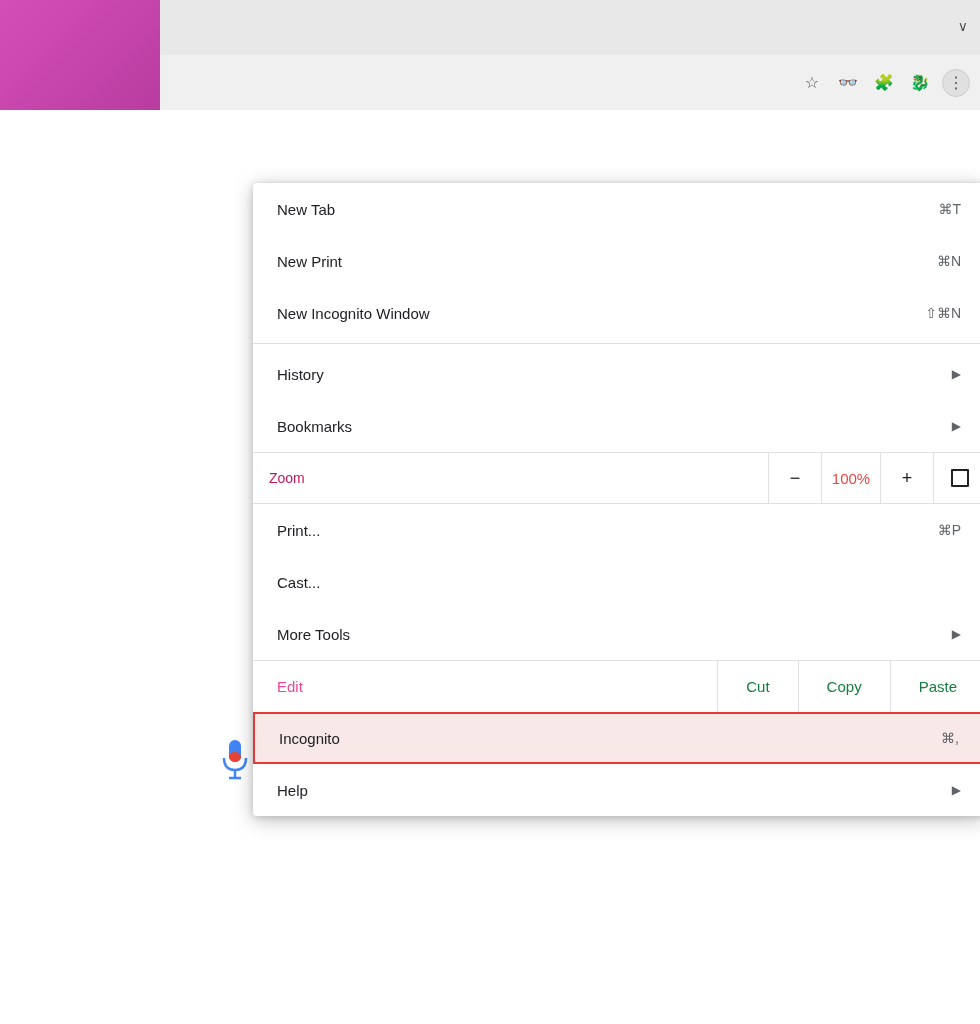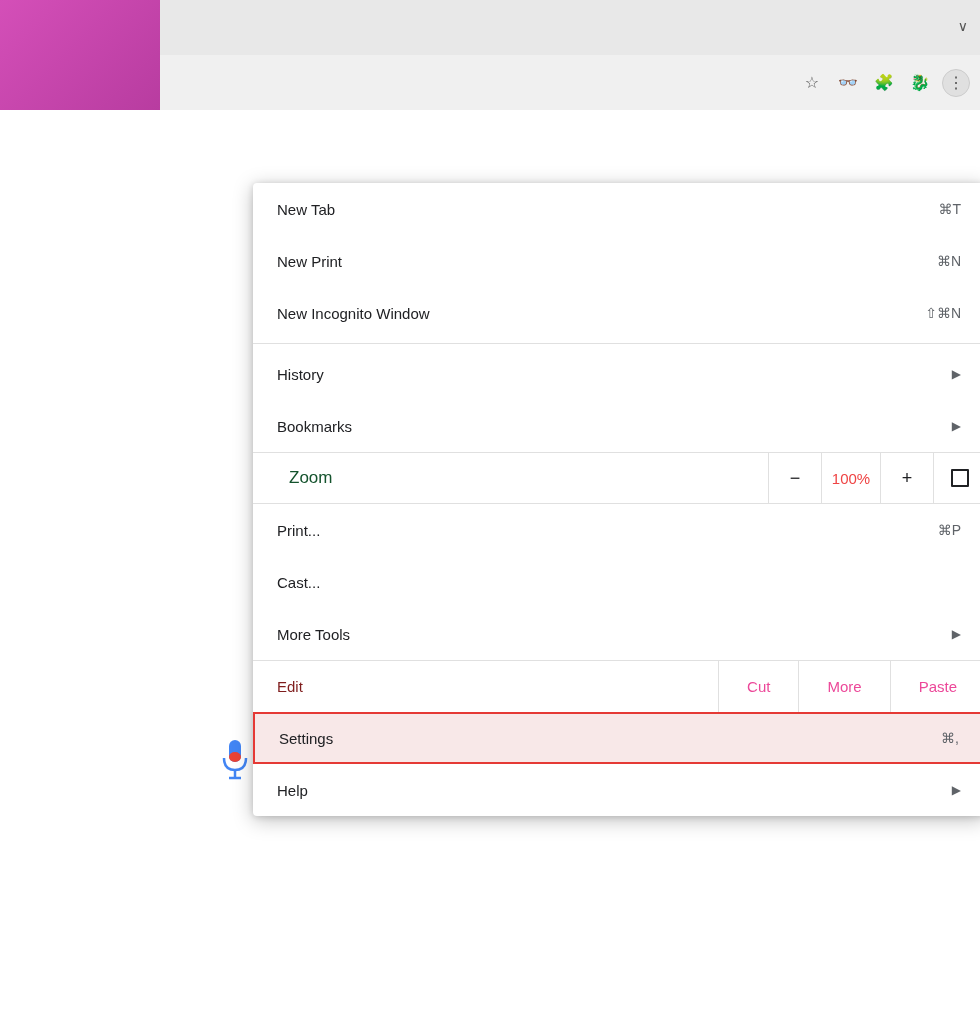--- a/index.html
+++ b/index.html
@@ -141,23 +141,23 @@
     .zoom-row {
       display: flex;
       align-items: center;
       height: 52px;
       border-top: 1px solid #e0e0e0;
       border-bottom: 1px solid #e0e0e0;
     }
 
     .zoom-label-cell {
       flex: 1;
-      padding: 0 36px;
-      font-size: 17px;
-      color: #14532d;
+      padding: 0 16px;
+      font-size: 14px;
+      color: #be185d;
     }
 
     .zoom-controls {
       display: flex;
       align-items: center;
       border-left: 1px solid #e0e0e0;
       height: 100%;
     }
 
     .zoom-btn {
@@ -209,38 +209,38 @@
       display: flex;
       align-items: center;
       height: 52px;
       border-top: 1px solid #e0e0e0;
     }
 
     .edit-label-cell {
       flex: 1;
       padding: 0 24px;
       font-size: 15px;
-      color: #7f1d1d;
+      color: #ec4899;
     }
 
     .edit-btn-group {
       display: flex;
       border-left: 1px solid #e0e0e0;
       height: 100%;
     }
 
     .edit-btn {
       padding: 0 28px;
       height: 100%;
       display: flex;
       align-items: center;
       justify-content: center;
       cursor: pointer;
       font-size: 15px;
-      color: #ec4899;
+      color: #15803d;
       border-left: 1px solid #e0e0e0;
     }
 
     .edit-btn:first-child {
       border-left: none;
     }
 
     
     .submenu-arrow {
       font-size: 12px;
@@ -342,27 +342,27 @@
 
   <div class="menu-item">
     <span class="menu-item-label">More Tools</span>
     <span class="submenu-arrow">▶</span>
   </div>
 
   <div class="edit-row">
     <div class="edit-label-cell">Edit</div>
     <div class="edit-btn-group">
       <div class="edit-btn">Cut</div>
-      <div class="edit-btn">More</div>
+      <div class="edit-btn">Copy</div>
       <div class="edit-btn">Paste</div>
     </div>
   </div>
 
   <div class="menu-item highlighted">
-    <span class="menu-item-label">Settings</span>
+    <span class="menu-item-label">Incognito</span>
     <span class="menu-item-shortcut">⌘,</span>
   </div>
 
   <div class="menu-item">
     <span class="menu-item-label">Help</span>
     <span class="submenu-arrow">▶</span>
   </div>
 
 </div>
 

